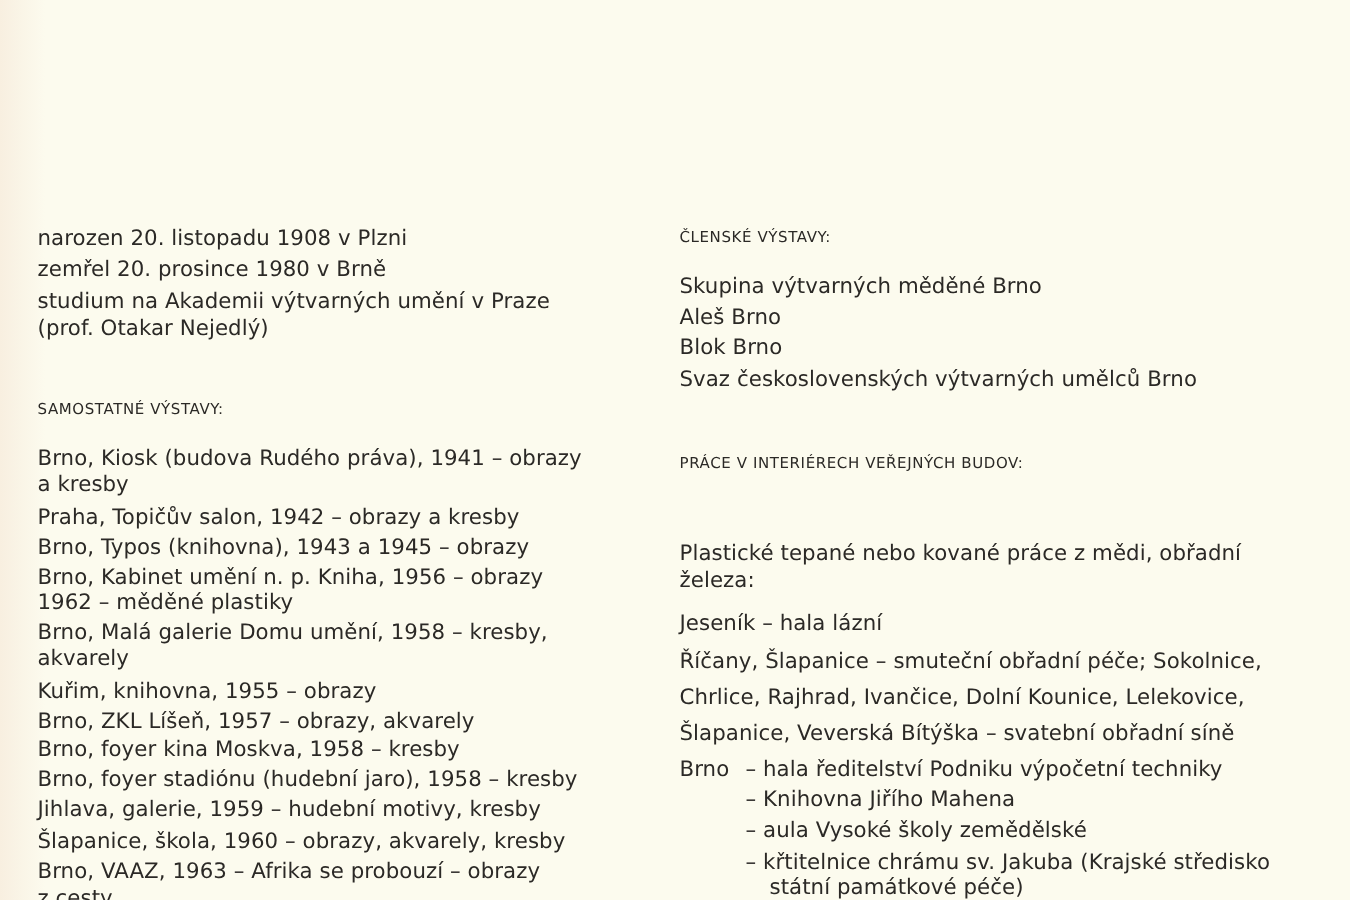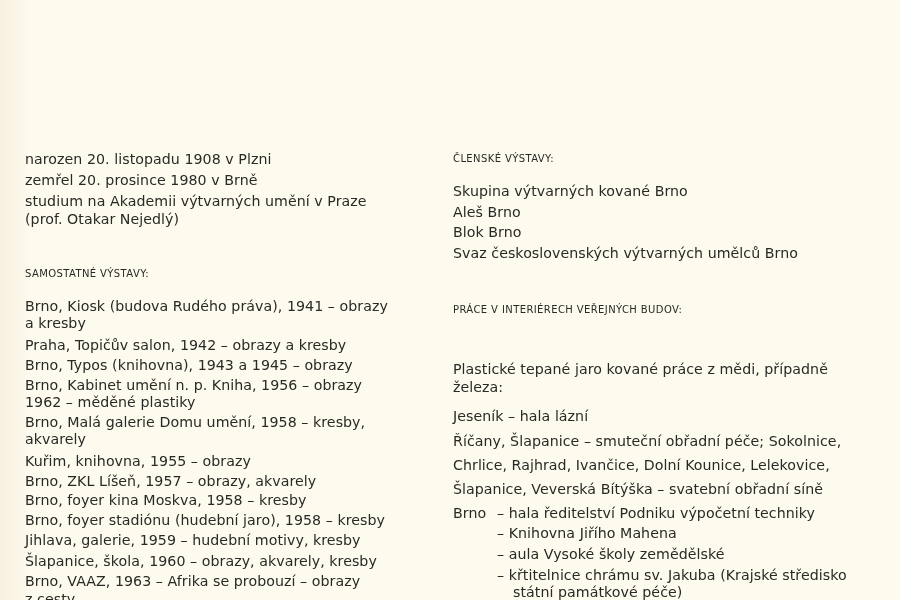--- a/index.html
+++ b/index.html
@@ -73,30 +73,30 @@
       <div class="line" style="top:551px">Šlapanice, škola, 1960 – obrazy, akvarely, kresby</div>
       <div class="line" style="top:571px">Brno, VAAZ, 1963 – Afrika se probouzí – obrazy</div>
       <div class="line" style="top:589px">z cesty</div>
     </div>
   </div>
 
   <div class="col col-right">
 
     <div>
       <div class="line heading" style="top:149px">ČLENSKÉ VÝSTAVY:</div>
-      <div class="line" style="top:181px">Skupina výtvarných kované Brno</div>
+      <div class="line" style="top:181px">Skupina výtvarných měděné Brno</div>
       <div class="line" style="top:202px">Aleš Brno</div>
       <div class="line" style="top:222px">Blok Brno</div>
       <div class="line" style="top:243px">Svaz československých výtvarných umělců Brno</div>
     </div>
 
     <div>
       <div class="line heading" style="top:300px">PRÁCE V INTERIÉRECH VEŘEJNÝCH BUDOV:</div>
 
-      <div class="line" style="top:359px">Plastické tepané jaro kované práce z mědi, případně</div>
+      <div class="line" style="top:359px">Plastické tepané nebo kované práce z mědi, obřadní</div>
       <div class="line" style="top:377px">železa:</div>
 
       <div class="line" style="top:406px">Jeseník – hala lázní</div>
       <div class="line" style="top:431px">Říčany, Šlapanice – smuteční obřadní péče; Sokolnice,</div>
       <div class="line" style="top:455px">Chrlice, Rajhrad, Ivančice, Dolní Kounice, Lelekovice,</div>
       <div class="line" style="top:479px">Šlapanice, Veverská Bítýška – svatební obřadní síně</div>
 
       <div>
         <div class="line" style="top:503px; left:0">Brno</div>
         <div class="line" style="top:503px; left:44px">– hala ředitelství Podniku výpočetní techniky</div>

